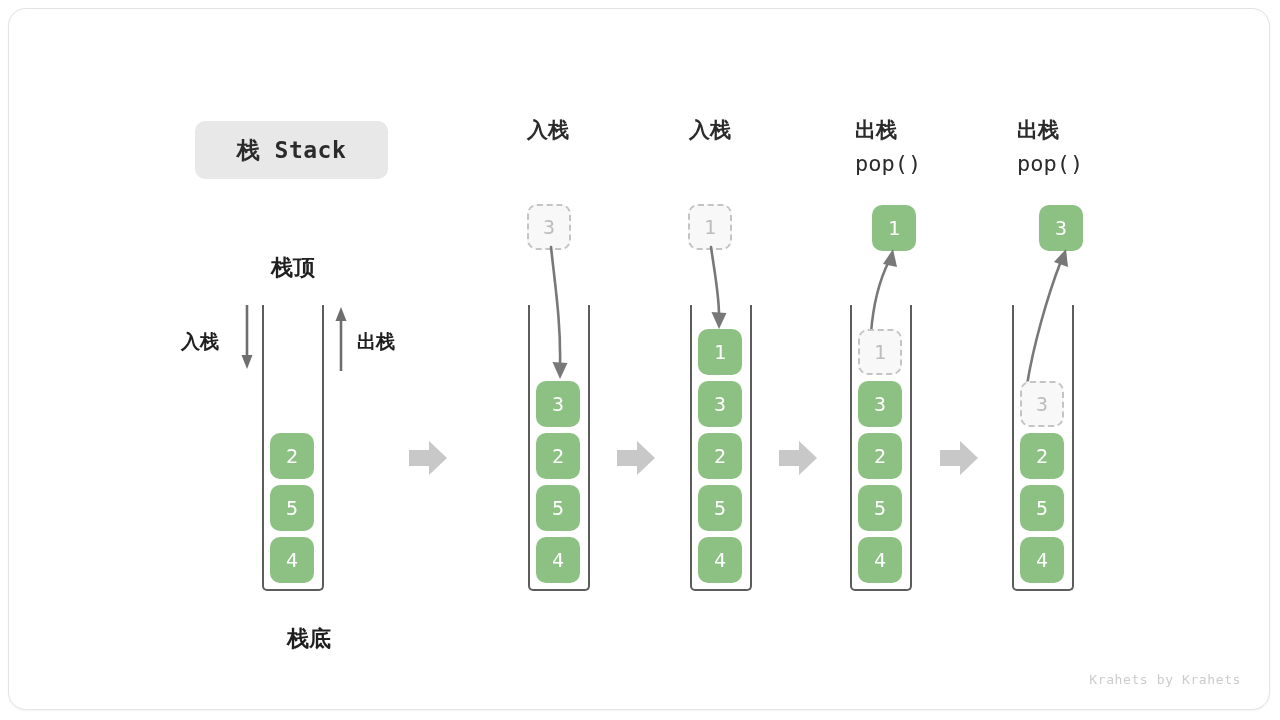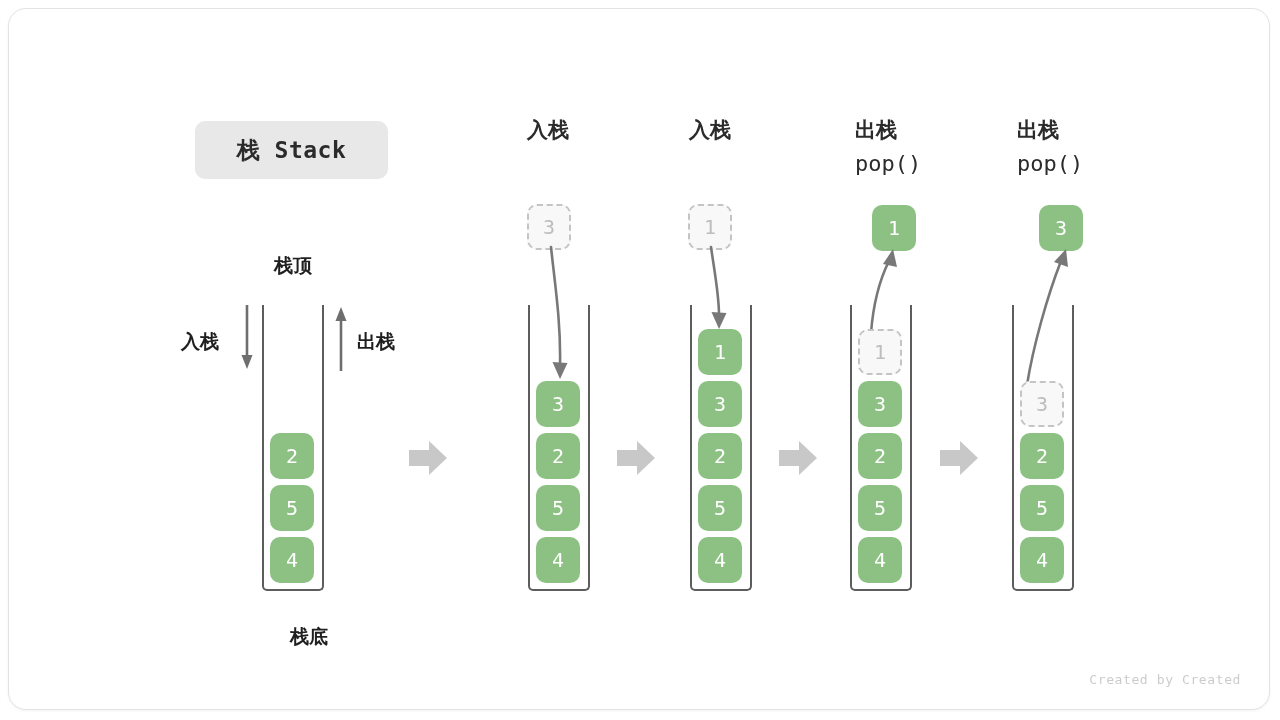--- a/index.html
+++ b/index.html
@@ -108,21 +108,21 @@
 
   
   .side-label {
     font-size: 19px;
     font-weight: bold;
     color: #1f1f1f;
     font-family: "Liberation Sans", sans-serif;
     white-space: nowrap;
   }
   .cap-label {
-    font-size: 19px;
+    font-size: 22px;
     font-weight: bold;
     color: #1f1f1f;
     font-family: Liberation Serif, serif;
     text-align: center;
     white-space: nowrap;
   }
 
   
   #footer-credit {
     right: 28px;
@@ -248,15 +248,15 @@
     <path d="M18 138 C 24 100, 38 50, 52 14" stroke="#787878" stroke-width="2.6" fill="none" stroke-linecap="round"></path>
     <polygon points="57,2 45,15 59,20" fill="#787878"></polygon>
   </svg>
 
   <div class="abs stack-box" style="left:1003px;"></div>
   <div class="abs cell ghost" style="left:1011px; top:372px;">3</div>
   <div class="abs cell filled" style="left:1011px; top:424px;">2</div>
   <div class="abs cell filled" style="left:1011px; top:476px;">5</div>
   <div class="abs cell filled" style="left:1011px; top:528px;">4</div>
 
-  <div class="abs" id="footer-credit">Created by Created</div>
+  <div class="abs" id="footer-credit">Krahets by Krahets</div>
 
 </div>
 
 </body></html>

